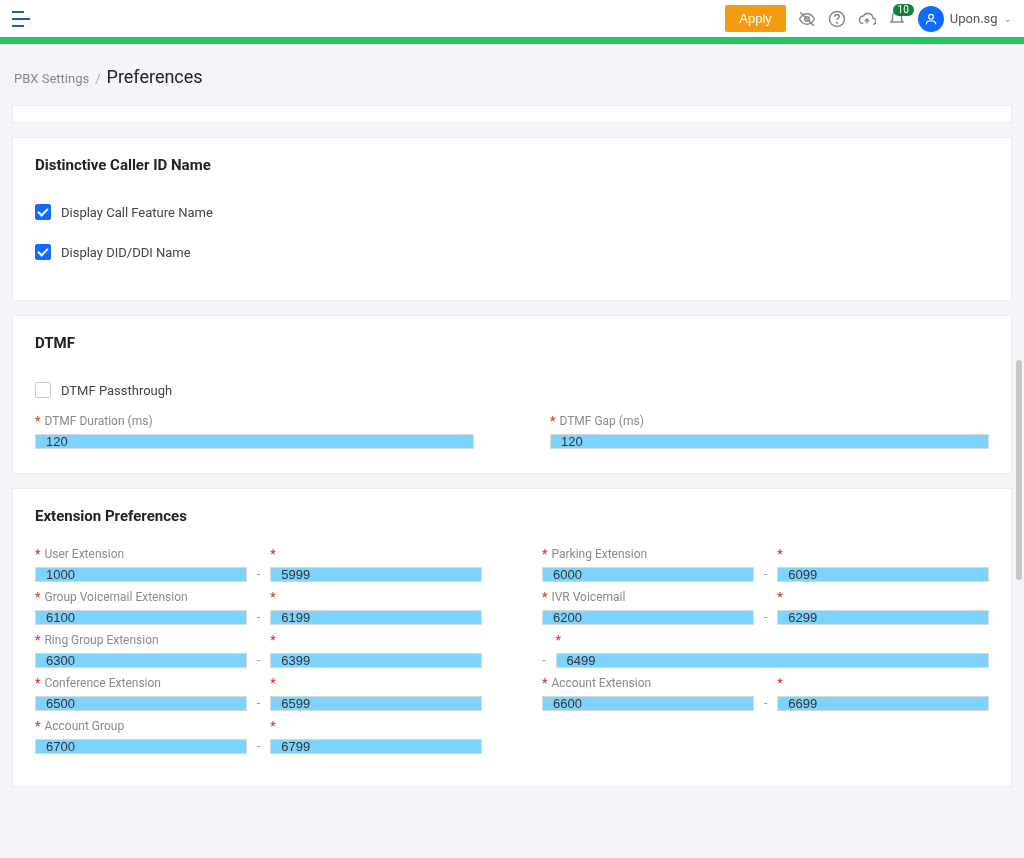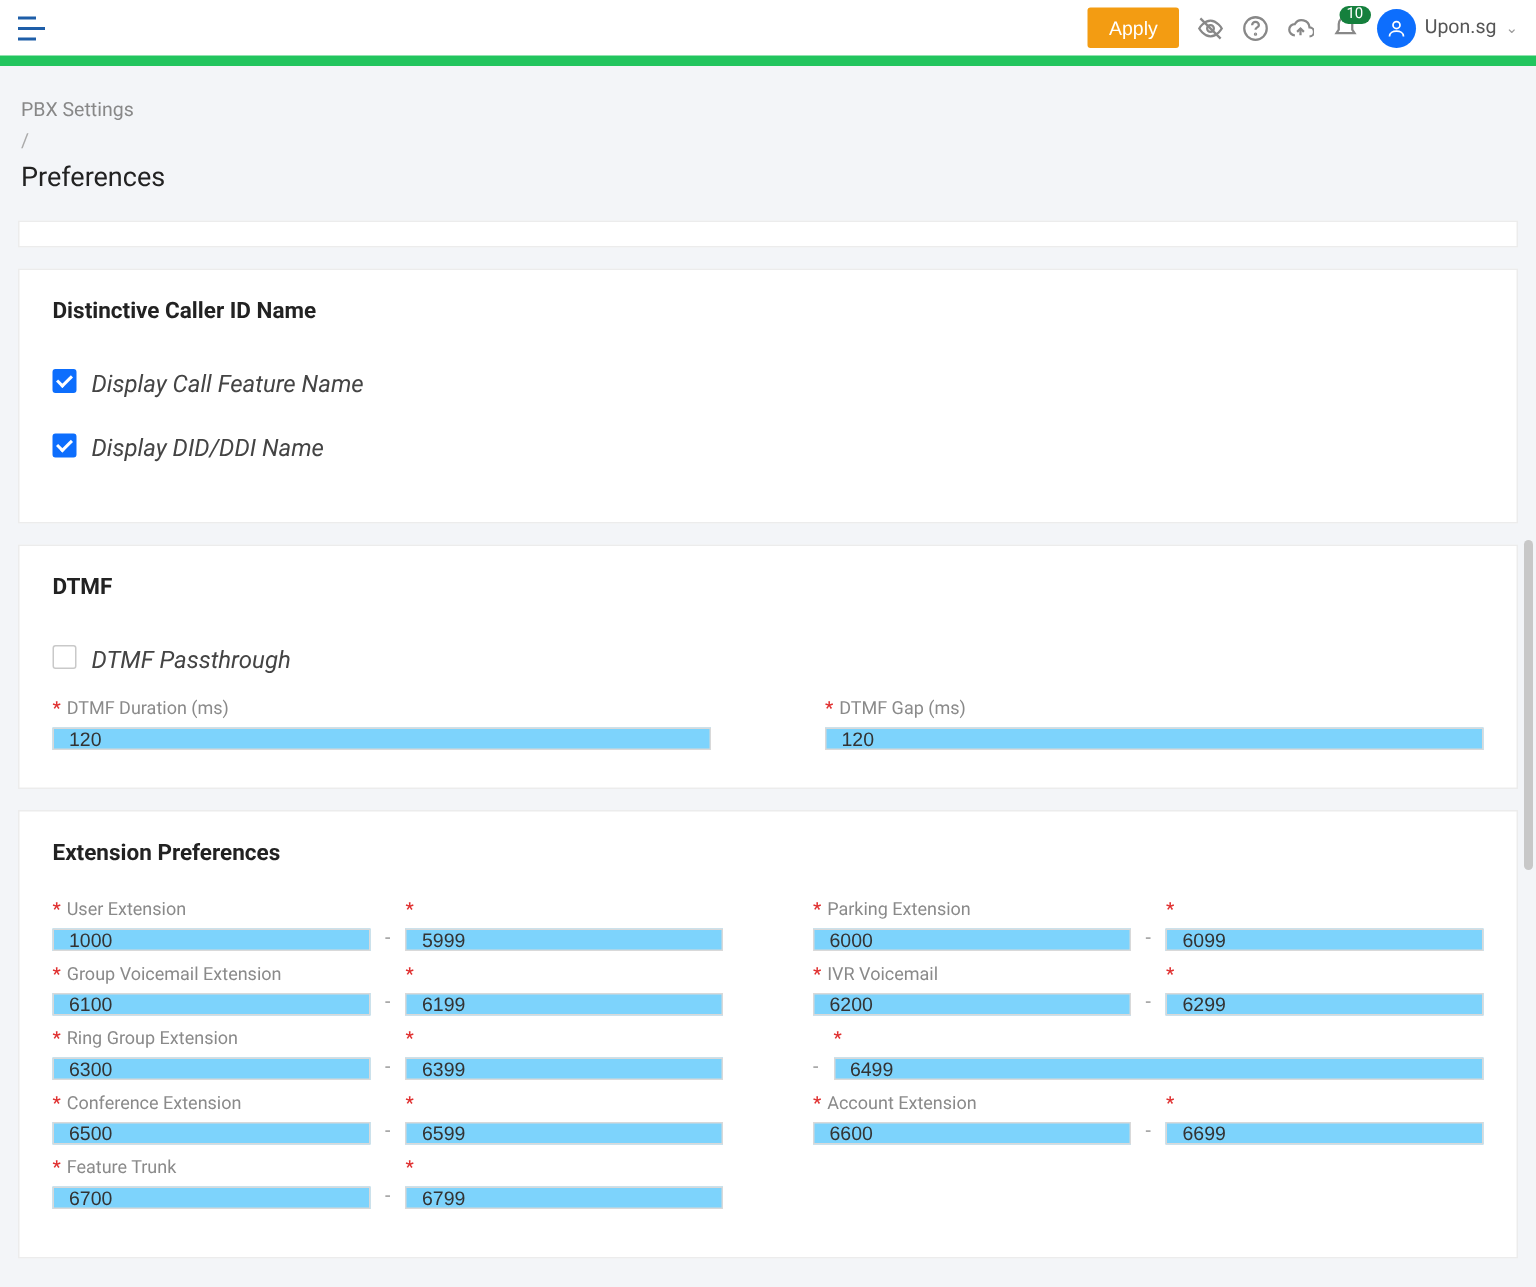--- a/index.html
+++ b/index.html
@@ -69,21 +69,20 @@
   }
   .avatar svg { width: 14px; height: 14px; }
   .user-block { display: flex; align-items: center; gap: 6px; font-size: 13px; color: #555; cursor: pointer;}
   .user-block .chev { font-size: 10px; color: #999; }
   
   .breadcrumb-row {
     padding: 22px 14px 18px 14px;
     display: flex;
     align-items: baseline;
     gap: 6px;
-    flex-direction: column;
   }
   .breadcrumb-row .crumb {
     font-size: 13px; color: #888;
   }
   .breadcrumb-row .sep { color: #aaa; }
   .breadcrumb-row .title {
     font-size: 18px; font-weight: 400; color: #222;
   }
   
   .content { padding: 0 12px 20px 12px; }
@@ -100,25 +99,25 @@
     margin-bottom: 14px;
   }
   .card h3 {
     font-size: 15px;
     font-weight: 700;
     color: #222;
     margin-bottom: 22px;
   }
   .checkbox-row {
     display: flex;
+    align-items: center;
     gap: 10px;
     padding: 8px 0 16px 0;
-    font-size: 16px;
+    font-size: 13px;
     color: #444;
-    font-style: italic;
   }
   .chk {
     width: 16px; height: 16px;
     border: 1px solid #c9c9c9;
     border-radius: 2px;
     background: #fff;
     display: inline-flex;
     align-items: center; justify-content: center;
     cursor: pointer;
   }
@@ -341,21 +340,21 @@
           </div>
           <div class="range-sep">-</div>
           <div class="range-block">
             <label class="label"><span class="req">*</span></label>
             <input class="input" value="6599" style="">
           </div>
         </div>
 
         <div class="range-row">
           <div class="range-block">
-            <label class="label"><span class="req">*</span><span>Feature Trunk</span></label>
+            <label class="label"><span class="req">*</span><span>Account Group</span></label>
             <input class="input" value="6700" style="">
           </div>
           <div class="range-sep">-</div>
           <div class="range-block">
             <label class="label"><span class="req">*</span></label>
             <input class="input" value="6799" style="">
           </div>
         </div>
       </div>
       <div class="ext-col">

